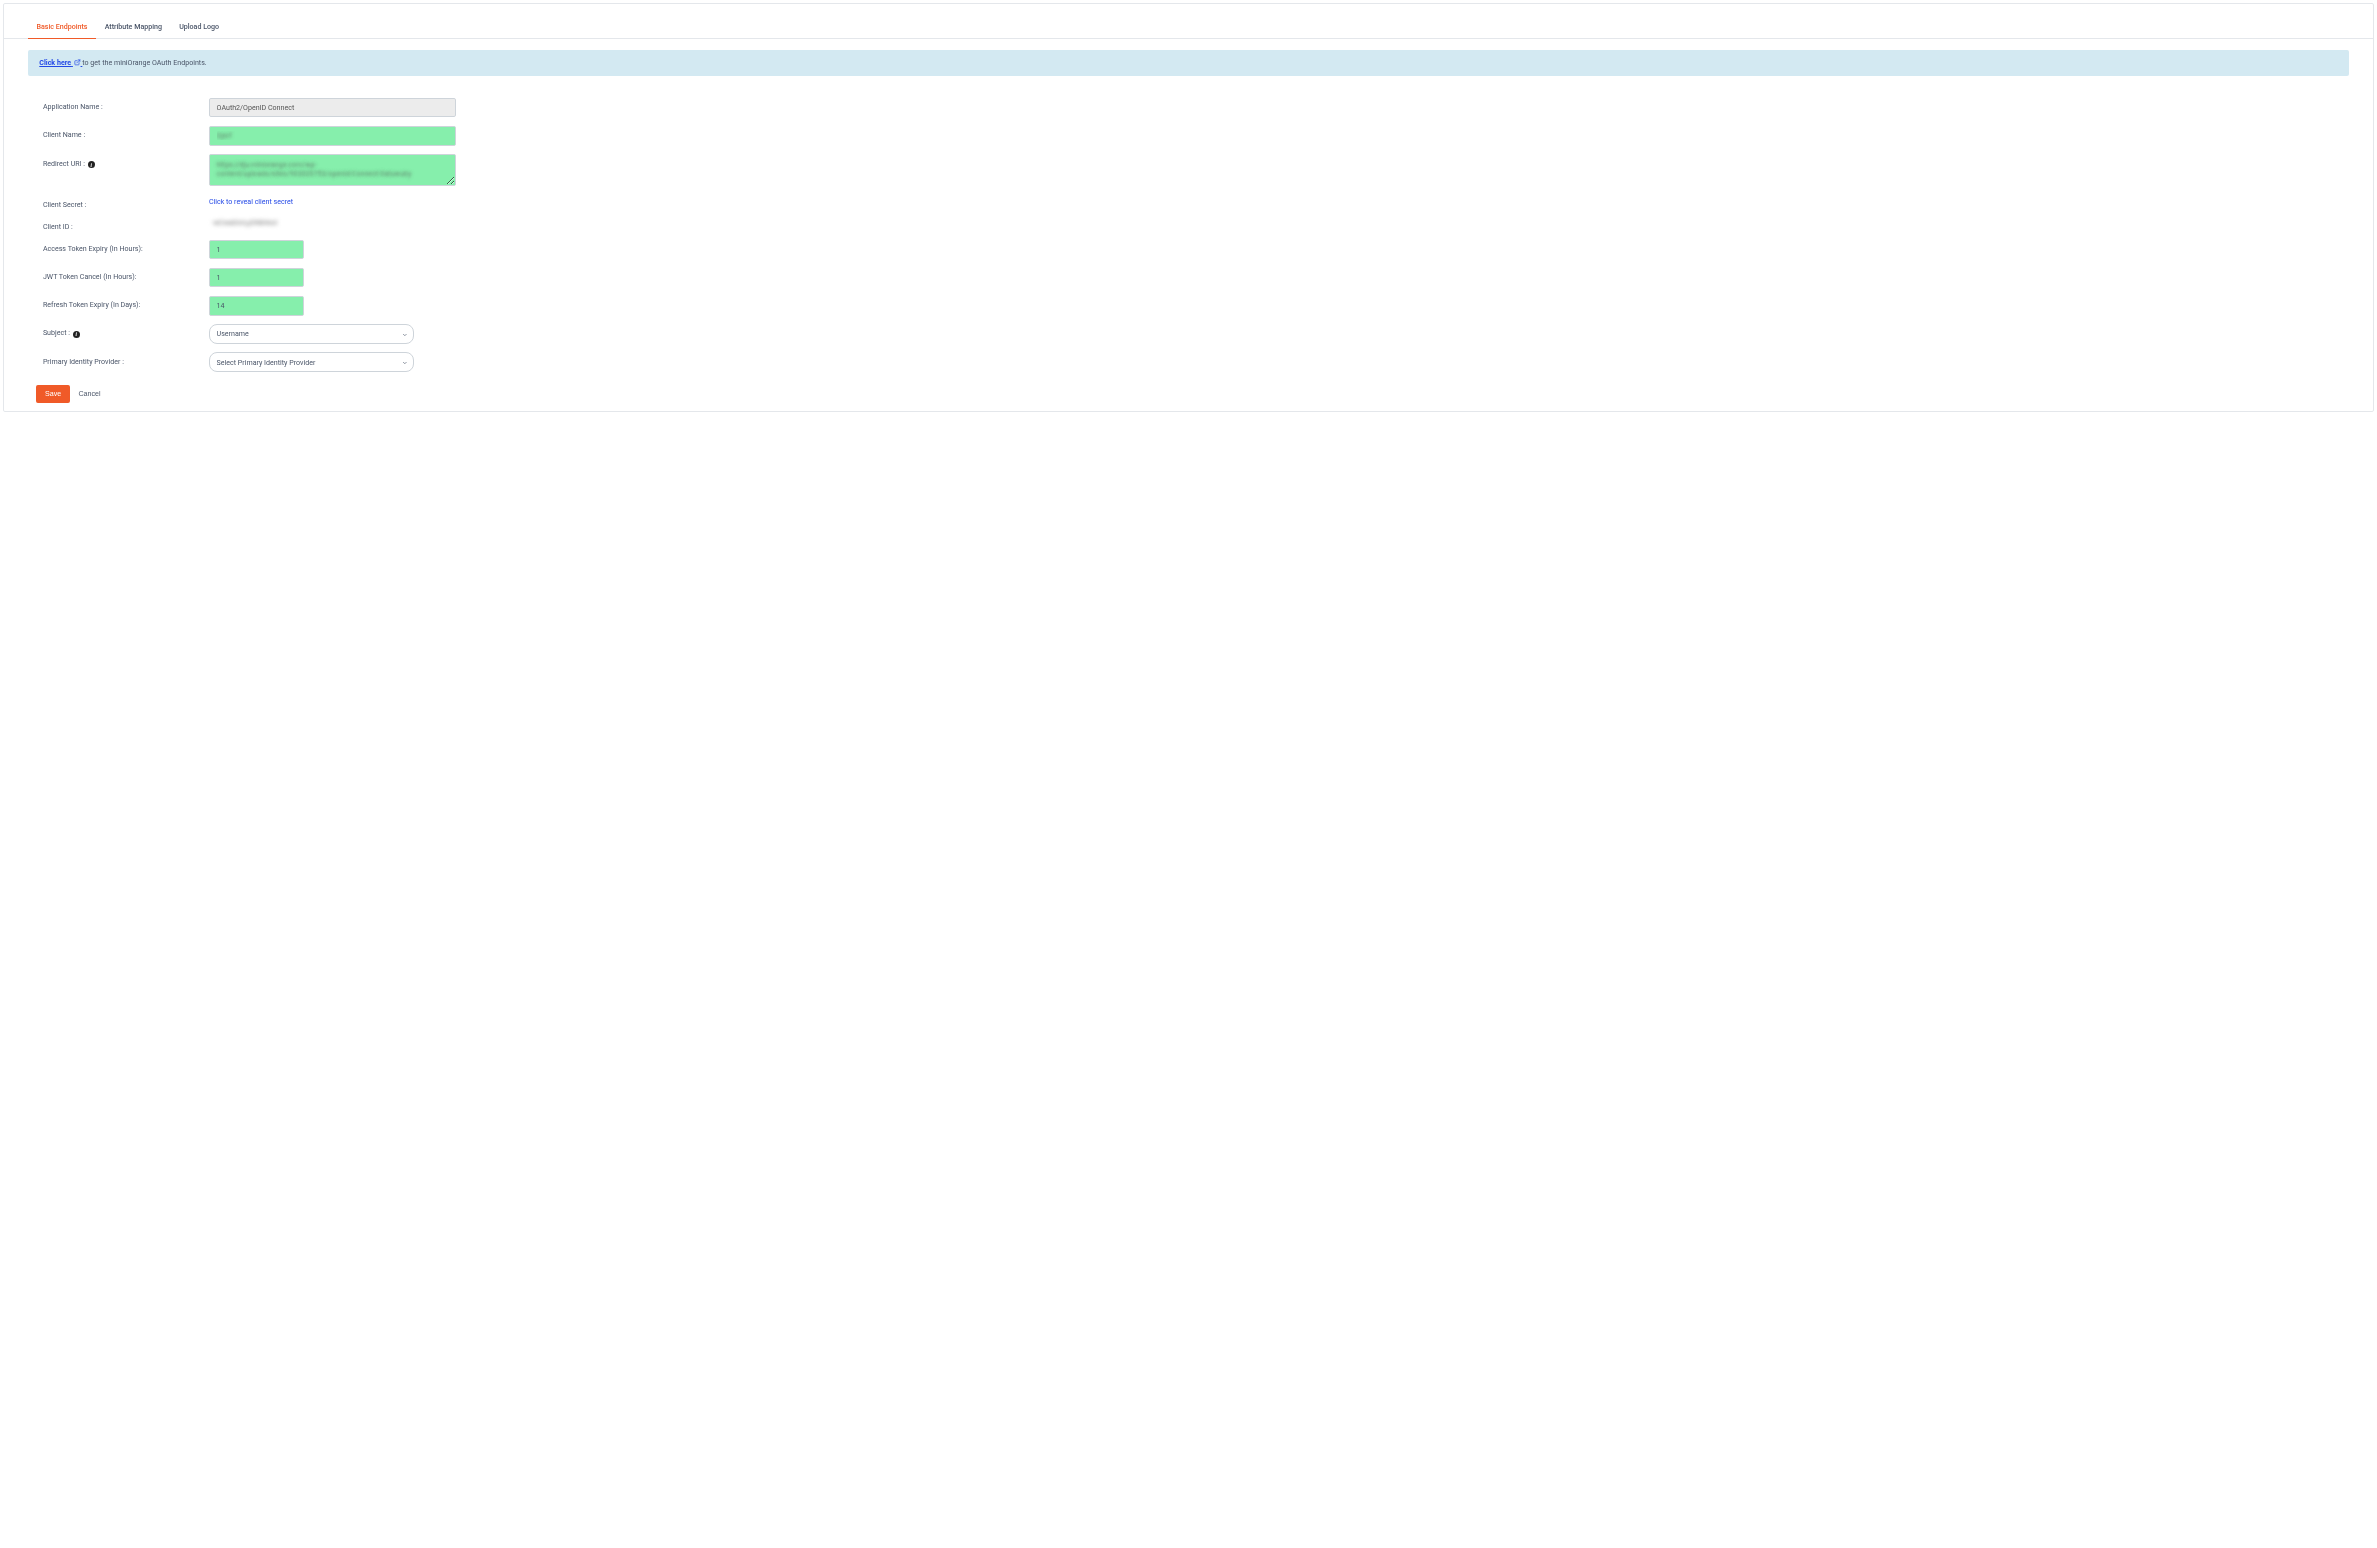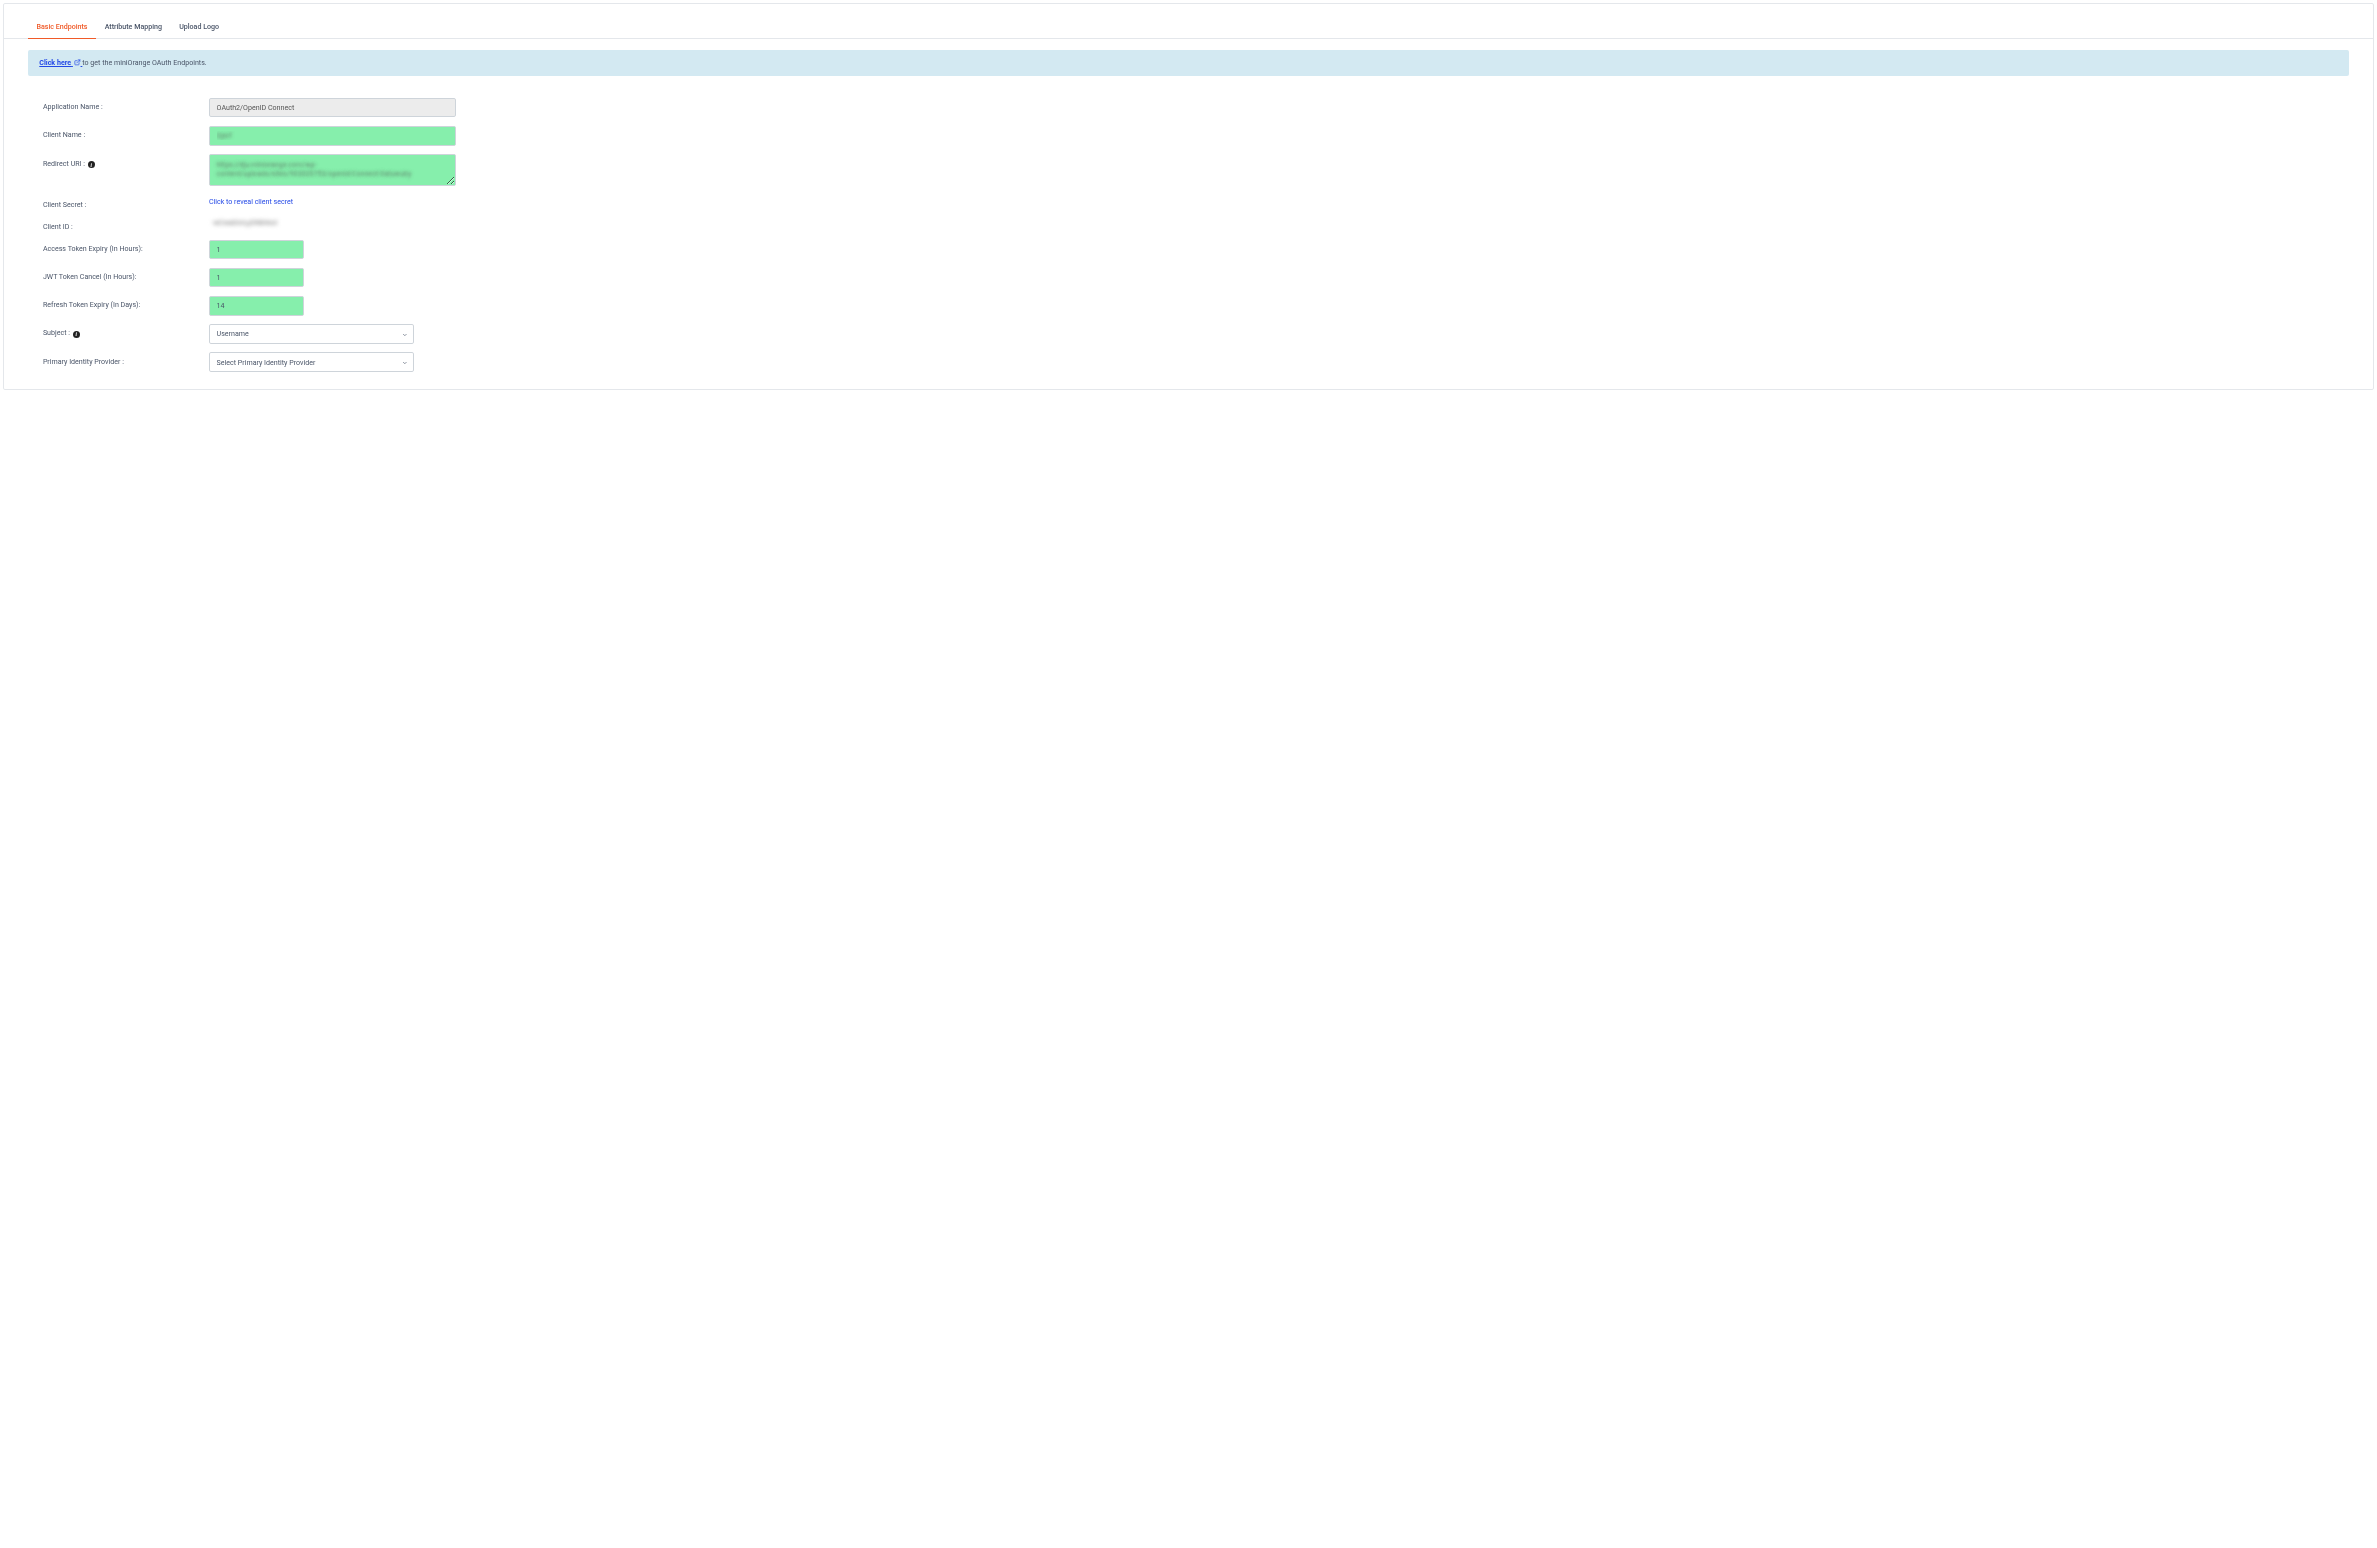--- a/index.html
+++ b/index.html
@@ -106,20 +106,21 @@
   .select-wrap {
     position: relative;
     width: 205px;
   }
   .select {
     appearance: none;
     -webkit-appearance: none;
     padding-right: 17px;
     cursor: pointer;
     background: #fff;
+    border-radius: 8px;
   }
   .chevron {
     position: absolute;
     right: 6.7px;
     top: 50%;
     transform: translateY(-50%);
     pointer-events: none;
     width: 5.7px; height: 5.7px;
   }
   .info-icon {
@@ -282,16 +283,20 @@
           <span class="chevron">
             <svg viewBox="0 0 24 24" fill="none" stroke="#4a5568" stroke-width="2.6" stroke-linecap="round" stroke-linejoin="round">
                 <polyline points="6 9 12 15 18 9"></polyline>
               </svg>
           </span>
         </div>
       </div>
 
     </div>
 
+    <div class="actions">
+      <button class="btn-primary">Save</button>
+      <button class="btn-link">Cancel</button>
+    </div>
 
   </div>
 </div>
 
 
 </body></html>

